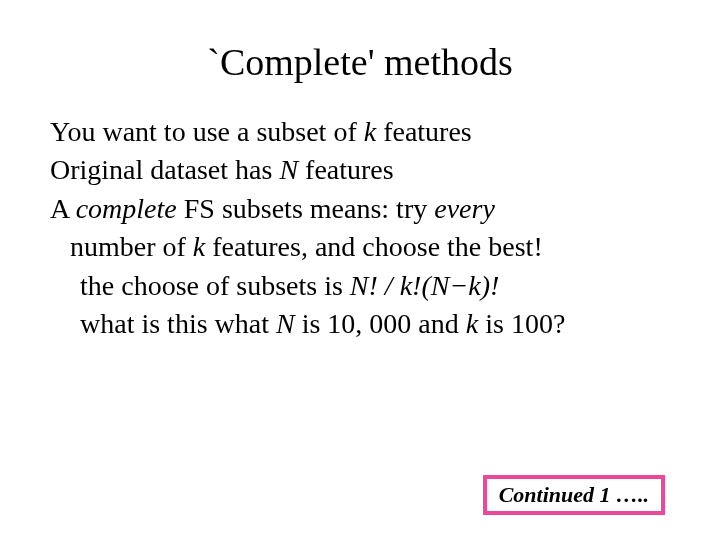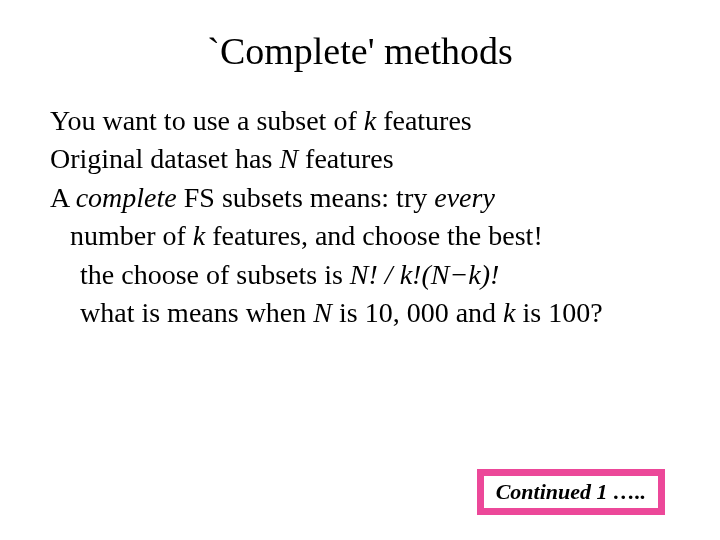--- a/index.html
+++ b/index.html
@@ -10,21 +10,21 @@
     background: #ffffff;
     font-family: "Times New Roman", Times, serif;
     color: #000000;
     overflow: hidden;
   }
   .slide {
     width: 720px;
     height: 540px;
     position: relative;
     box-sizing: border-box;
-    padding: 19px 50px 0 50px;
+    padding: 30px 50px 0 50px;
   }
   .title {
     text-align: center;
     font-size: 38px;
     font-weight: normal;
     margin: 10px 0 30px 0;
   }
   .body {
     font-size: 28px;
     line-height: 1.3;
@@ -41,21 +41,21 @@
   .indent3 {
     padding-left: 40px;
   }
   .italic {
     font-style: italic;
   }
   .footer-box {
     position: absolute;
     right: 55px;
     bottom: 25px;
-    border: 7px solid #ec4899;
+    border: 4px solid #ec4899;
     padding: 3px 12px;
     font-size: 22px;
     font-style: italic;
     font-weight: bold;
     background: #ffffff;
   }
 </style>
 </head>
 <body>
 
@@ -79,21 +79,21 @@
 
     <p class="indent1">
       <span>number of </span><span class="italic">k</span><span> features, and choose the best!</span>
     </p>
 
     <p class="indent2">
       <span>the choose of subsets is </span><span class="italic">N! / k!(N−k)!</span>
     </p>
 
     <p class="indent2">
-      <span>what is means when </span><span class="italic">N</span><span> is 10, 000 and </span><span class="italic">k</span><span> is 100?</span>
+      <span>what is this what </span><span class="italic">N</span><span> is 10, 000 and </span><span class="italic">k</span><span> is 100?</span>
     </p>
 
 
   </div>
 
   <div class="footer-box">Continued 1 …..</div>
 
 </div>
 
 </body></html>

